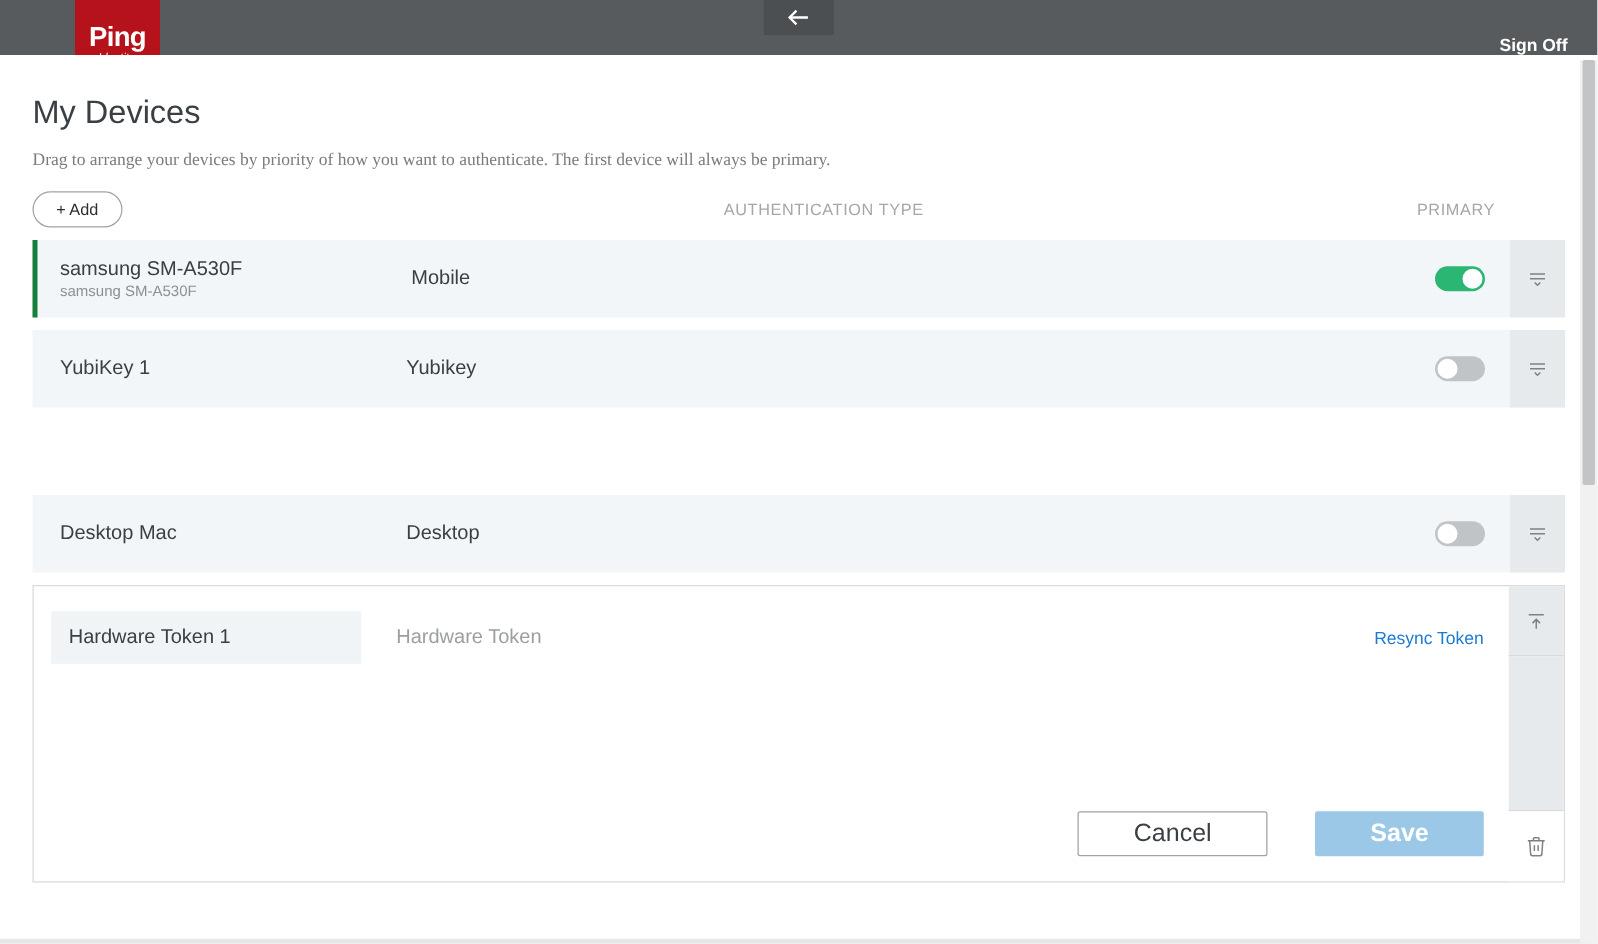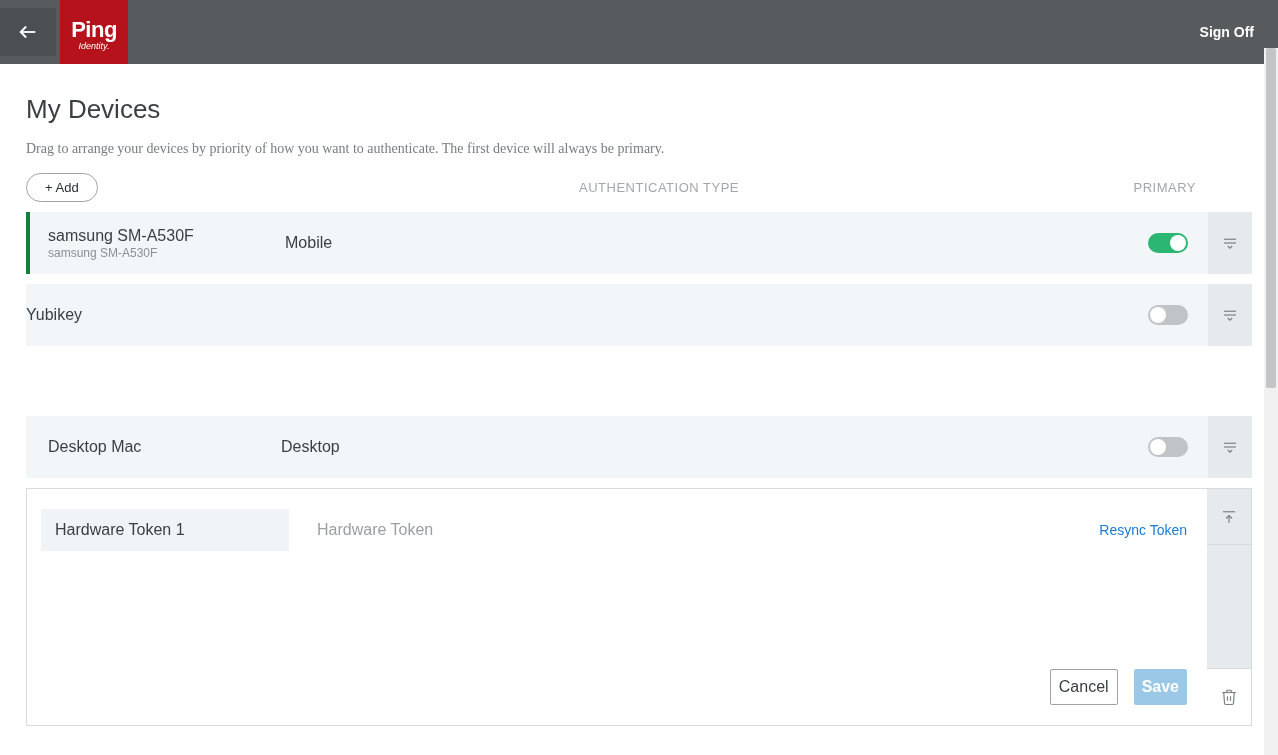--- a/index.html
+++ b/index.html
@@ -5,25 +5,26 @@
   * { box-sizing: border-box; margin: 0; padding: 0; }
   body {
     font-family: -apple-system, BlinkMacSystemFont, "Segoe UI", Helvetica, Arial, sans-serif;
     background: #e6e7e8;
     width: 1278px;
     height: 755px;
     overflow: hidden;
     position: relative;
   }
   .topbar {
-    height: 64px;
+    height: 44px;
     background: #575b5e;
     display: flex;
     align-items: center;
     position: relative;
+    flex-direction: column;
   }
   .back-btn {
     width: 56px;
     height: 48px;
     background: #4c4f52;
     display: flex;
     align-items: center;
     justify-content: center;
     cursor: pointer;
   }
@@ -164,20 +165,21 @@
   .device-name-col {
     width: 255px;
     padding-left: 22px;
   }
   .device-row.primary .device-name-col { padding-left: 18px; }
   .device-name { font-size: 16px; color: #3a3f44; font-weight: 500; }
   .device-sub { font-size: 12px; color: #8d9093; margin-top: 1px; }
   .device-type {
     font-size: 16px;
     color: #3a3f44;
+    margin-left: 44px;
   }
   .toggle {
     margin-left: auto;
     width: 40px;
     height: 20px;
     border-radius: 10px;
     position: relative;
     cursor: pointer;
   }
   .toggle.on { background: #2bb673; }
@@ -239,26 +241,27 @@
     cursor: pointer;
   }
   .editor-actions {
     display: flex;
     justify-content: flex-end;
     gap: 16px;
     margin-top: 118px;
   }
   .btn {
     height: 36px;
-    padding: 0 8px;
-    font-size: 16px;
+    padding: 0 44px;
+    font-size: 20px;
     border-radius: 2px;
     cursor: pointer;
     display: flex;
     align-items: center;
+    margin-left: 22px;
   }
   .btn-cancel {
     background: #fff;
     border: 1px solid #9fa3a6;
     color: #3a3f44;
   }
   .btn-save {
     background: #9cc8e7;
     border: none;
     color: #fff;
@@ -350,20 +353,23 @@
       <div class="drag-handle">
         <svg width="18" height="18" viewBox="0 0 24 24" fill="none" stroke="#7d8184" stroke-width="1.6">
             <line x1="4" y1="7" x2="20" y2="7"></line>
             <line x1="4" y1="12" x2="20" y2="12"></line>
             <polyline points="9 16 12 19 15 16"></polyline>
           </svg>
       </div>
     </div>
 
     <div class="device-row">
+      <div class="device-name-col">
+        <div class="device-name">YubiKey 1</div>
+      </div>
       <div class="device-type">Yubikey</div>
       <div class="toggle off">
           <div class="knob"></div>
         </div>
       <div class="drag-handle">
         <svg width="18" height="18" viewBox="0 0 24 24" fill="none" stroke="#7d8184" stroke-width="1.6">
             <line x1="4" y1="7" x2="20" y2="7"></line>
             <line x1="4" y1="12" x2="20" y2="12"></line>
             <polyline points="9 16 12 19 15 16"></polyline>
           </svg>

